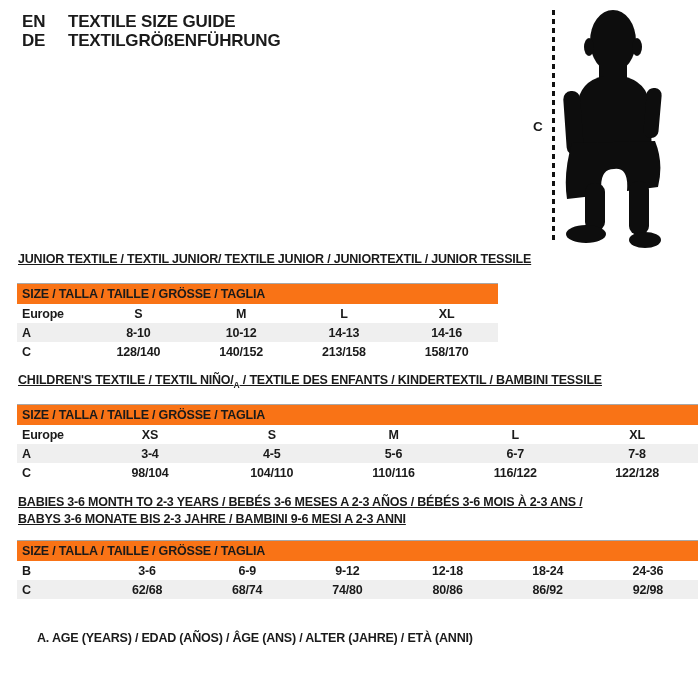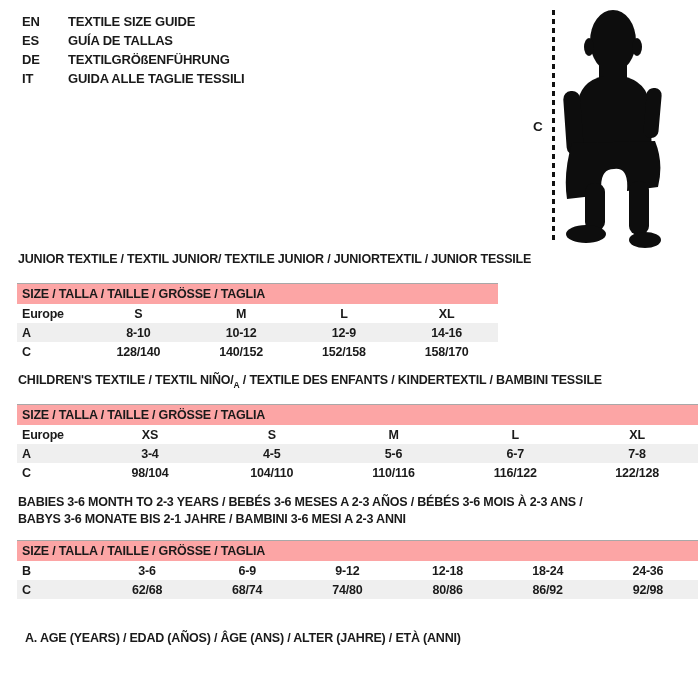--- a/index.html
+++ b/index.html
@@ -3,60 +3,54 @@
 <meta charset="utf-8">
 <style>
   html,body{margin:0;padding:0;}
   body{
     width:700px;height:700px;position:relative;background:#ffffff;
     font-family:"Liberation Sans",sans-serif;font-weight:bold;color:#1a1a1a;
     letter-spacing:-0.2px;overflow:hidden;
   }
   
   .lang-list{position:absolute;left:22px;top:12px;}
-  .lang-row{height:19px;font-size:13px;line-height:19px;white-space:nowrap;}
+  .lang-row{height:19px;font-size:17px;line-height:19px;white-space:nowrap;}
   .lang-code{display:inline-block;width:46px;}
   
   .dash-line{
     position:absolute;left:552px;top:10px;width:3px;height:234px;
     background:repeating-linear-gradient(180deg,#111 0 5px,transparent 5px 9px);
   }
   .c-label{position:absolute;left:533px;top:119px;font-size:13.5px;}
   .baby-svg{position:absolute;left:558px;top:5px;}
   
-  .sec-title{position:absolute;left:18px;font-size:12.5px;white-space:nowrap;}
+  .sec-title{position:absolute;left:18px;font-size:12.5px;white-space:nowrap;text-decoration:underline;}
   .sec-title sub{font-size:8.5px;}
   .two-line{line-height:17px;}
   
   table{position:absolute;border-collapse:collapse;table-layout:fixed;}
   td{font-size:12.5px;font-weight:bold;text-align:center;height:19px;padding:0;
      white-space:nowrap;overflow:hidden;}
-  tr.band td{background:#fca5a5;text-align:left;padding-left:5px;height:20px;
+  tr.band td{background:#f97316;text-align:left;padding-left:5px;height:20px;
      border-top:1px solid #a8a8a8;}
   td.rowlabel{text-align:left;padding-left:5px;}
   tr.stripe td{background:#efefef;}
   
-  .legend{position:absolute;left:25px;top:628px;font-size:12.5px;line-height:20.7px;}
+  .legend{position:absolute;left:37px;top:628px;font-size:12.5px;line-height:20.7px;}
   .legend div{white-space:nowrap;}
 </style>
 </head>
 <body>
 
 <div class="lang-list">
   <div class="lang-row">
     <span class="lang-code">EN</span><span>TEXTILE SIZE GUIDE</span>
   </div>
   <div class="lang-row">
-    <span class="lang-code">ES</span><span>GUÍA DE TALLAS</span>
-  </div>
-  <div class="lang-row">
     <span class="lang-code">DE</span><span>TEXTILGRÖßENFÜHRUNG</span>
-  </div>
-  <div class="lang-row">
-    <span class="lang-code">IT</span><span>GUIDA ALLE TAGLIE TESSILI</span>
   </div>
 </div>
 
 <div class="dash-line"></div>
 <span class="c-label">C</span>
 <svg class="baby-svg" width="105" height="246" viewBox="0 0 105 246">
   <g fill="#0d0d0d">
     <ellipse cx="55" cy="36" rx="23" ry="31"></ellipse>
     <ellipse cx="31" cy="42" rx="5" ry="9"></ellipse>
     <ellipse cx="79" cy="42" rx="5" ry="9"></ellipse>
@@ -89,28 +83,28 @@
     <td class="rowlabel">Europe</td>
     <td>S</td>
     <td>M</td>
     <td>L</td>
     <td>XL</td>
   </tr>
   <tr class="stripe">
     <td class="rowlabel">A</td>
     <td>8-10</td>
     <td>10-12</td>
-    <td>12-9</td>
+    <td>14-13</td>
     <td>14-16</td>
   </tr>
   <tr>
     <td class="rowlabel">C</td>
     <td>128/140</td>
     <td>140/152</td>
-    <td>152/158</td>
+    <td>213/158</td>
     <td>158/170</td>
   </tr>
 </tbody>
   </table>
 
 <div class="sec-title" style="top:373px;">
   <span>CHILDREN'S TEXTILE / TEXTIL NIÑO/</span><sub>A</sub><span> / TEXTILE DES ENFANTS / KINDERTEXTIL / BAMBINI TESSILE</span>
 </div>
 <table style="top:404px;left:17px;width:681px;">
   <colgroup>
@@ -147,21 +141,21 @@
     <td>104/110</td>
     <td>110/116</td>
     <td>116/122</td>
     <td>122/128</td>
   </tr>
 </tbody>
   </table>
 
 <div class="sec-title two-line" style="top:494px;">
   <div>BABIES 3-6 MONTH TO 2-3 YEARS / BEBÉS 3-6 MESES A 2-3 AÑOS / BÉBÉS 3-6 MOIS À 2-3 ANS /</div>
-  <div>BABYS 3-6 MONATE BIS 2-1 JAHRE / BAMBINI 3-6 MESI A 2-3 ANNI</div>
+  <div>BABYS 3-6 MONATE BIS 2-3 JAHRE / BAMBINI 9-6 MESI A 2-3 ANNI</div>
 </div>
 <table style="top:540px;left:17px;width:681px;">
   <colgroup>
       <col style="width:80px">
       <col>
       <col>
       <col>
       <col>
       <col>
       <col>

